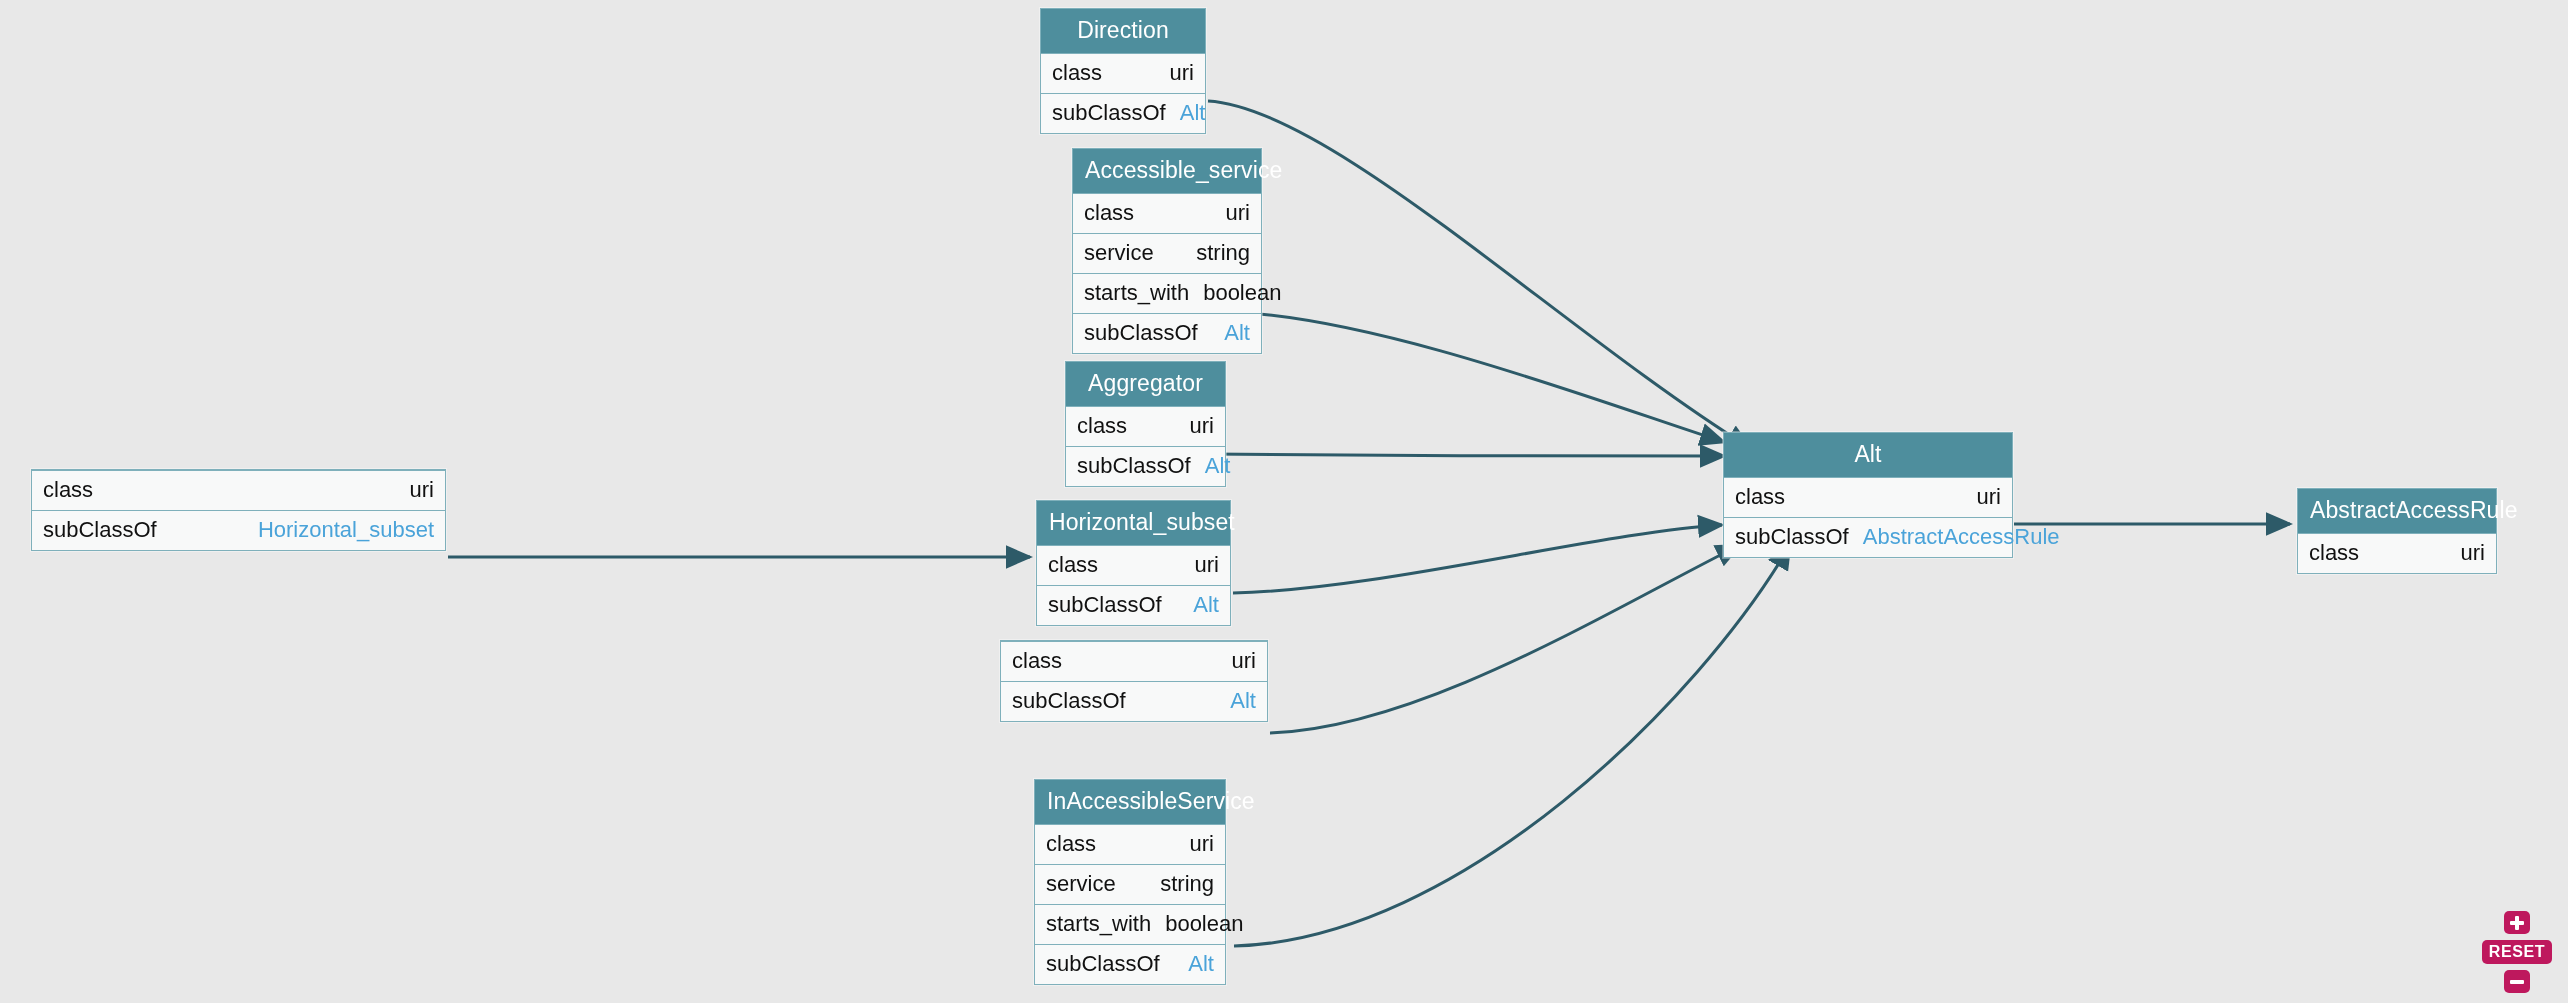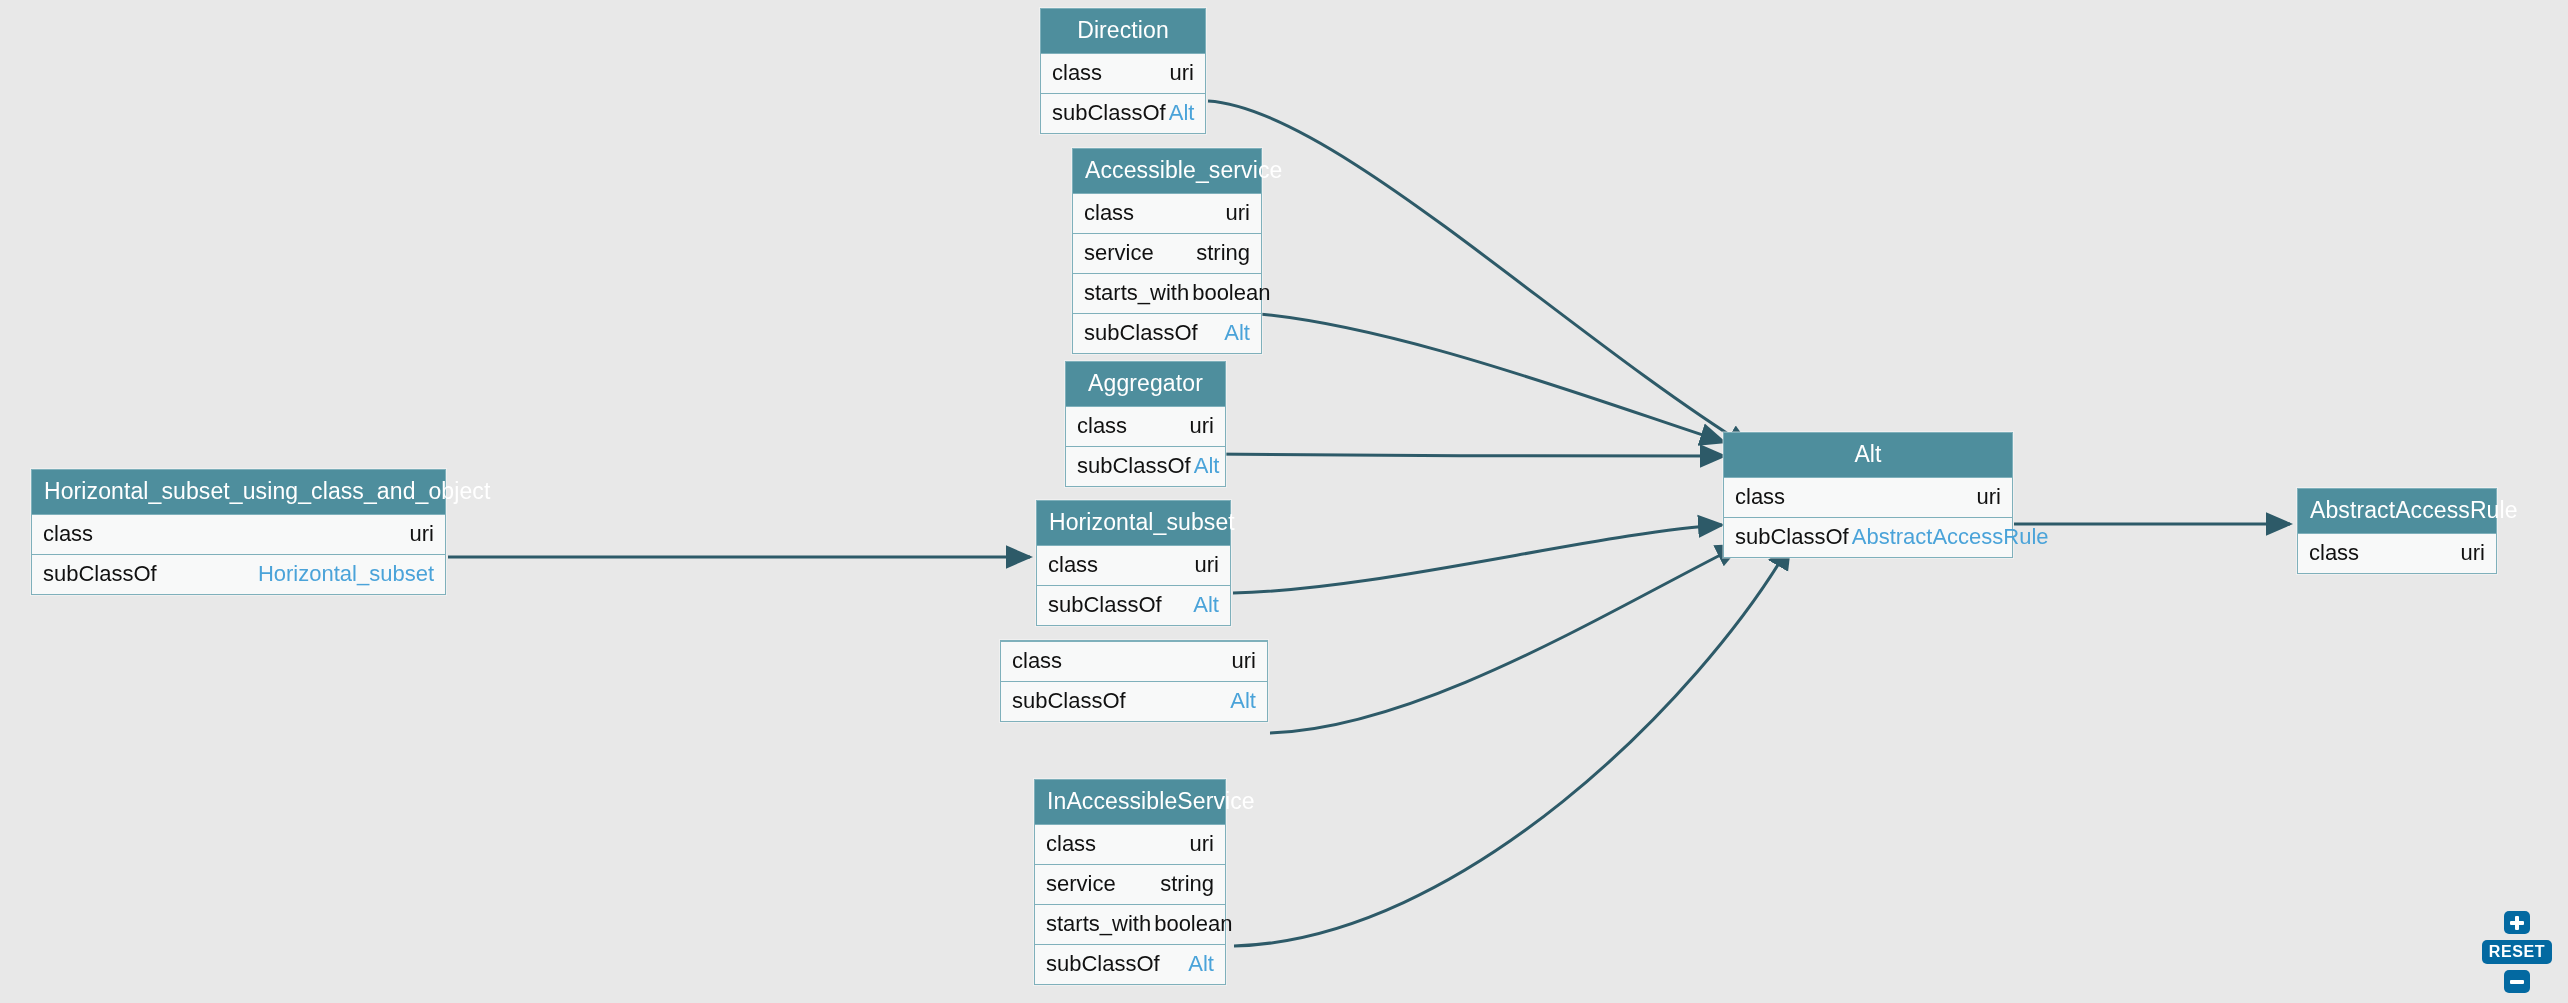--- a/index.html
+++ b/index.html
@@ -58,21 +58,21 @@
     display: flex;
     align-items: center;
     justify-content: space-between;
     border-top: 1px solid #7fb0bb;
     background: #f8f9f9;
     padding: 8px 11px 9px 11px;
     font-size: 22px;
     line-height: 1;
     color: #111111;
     white-space: nowrap;
-    gap: 3px;
+    gap: 14px;
   }
   .row-key {
     color: #111111;
   }
   .row-val {
     color: #111111;
   }
   .row-val.link {
     color: #4aa3d9;
   }
@@ -82,21 +82,21 @@
     position: absolute;
     right: 16px;
     bottom: 10px;
     width: 70px;
     display: flex;
     flex-direction: column;
     align-items: center;
     gap: 6px;
   }
   .zoom-btn {
-    background: #0369a1;
+    background: #be185d;
     color: #ffffff;
     border: none;
     border-radius: 5px;
     font-family: "Liberation Sans", sans-serif;
     cursor: pointer;
     display: flex;
     align-items: center;
     justify-content: center;
     padding: 0;
   }
@@ -198,21 +198,20 @@
         <div class="node-row">
           <span class="row-key">class</span>
           <span class="row-val">uri</span>
         </div>
         <div class="node-row">
           <span class="row-key">subClassOf</span>
           <span class="row-val link">Alt</span>
         </div>
       </div>
       <div class="node" style="left: 31px; top: 469px; width: 415px;">
-        <div class="node-header left">Horizontal_subset_using_class_and_object</div>
         <div class="node-row">
           <span class="row-key">class</span>
           <span class="row-val">uri</span>
         </div>
         <div class="node-row">
           <span class="row-key">subClassOf</span>
           <span class="row-val link">Horizontal_subset</span>
         </div>
       </div>
       <div class="node" style="left: 1036px; top: 500px; width: 195px;">

